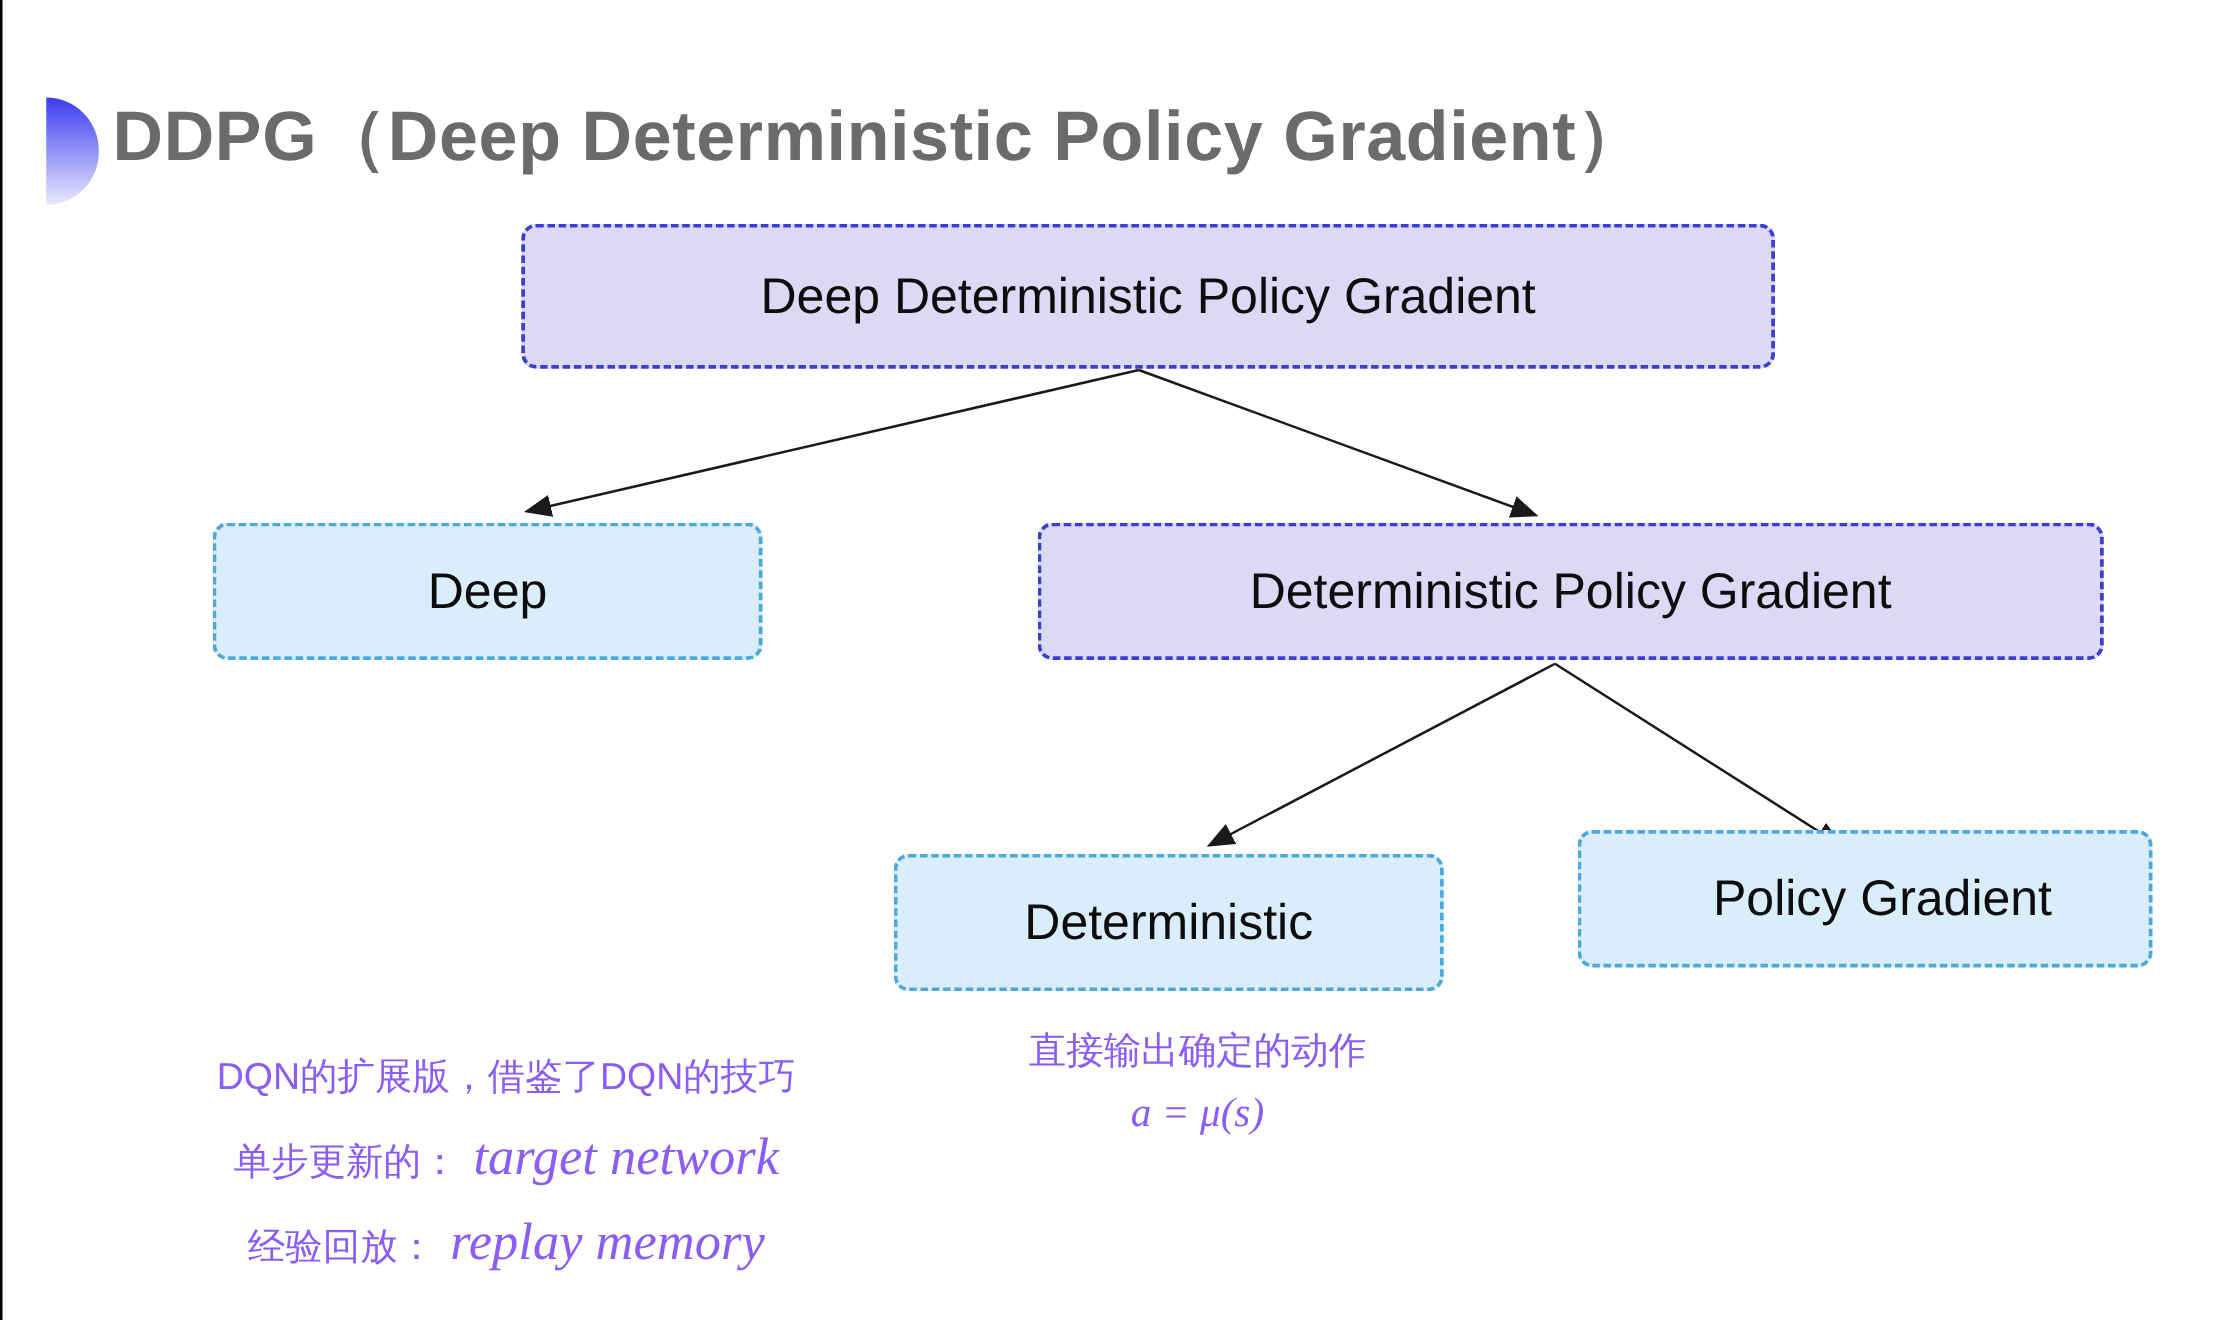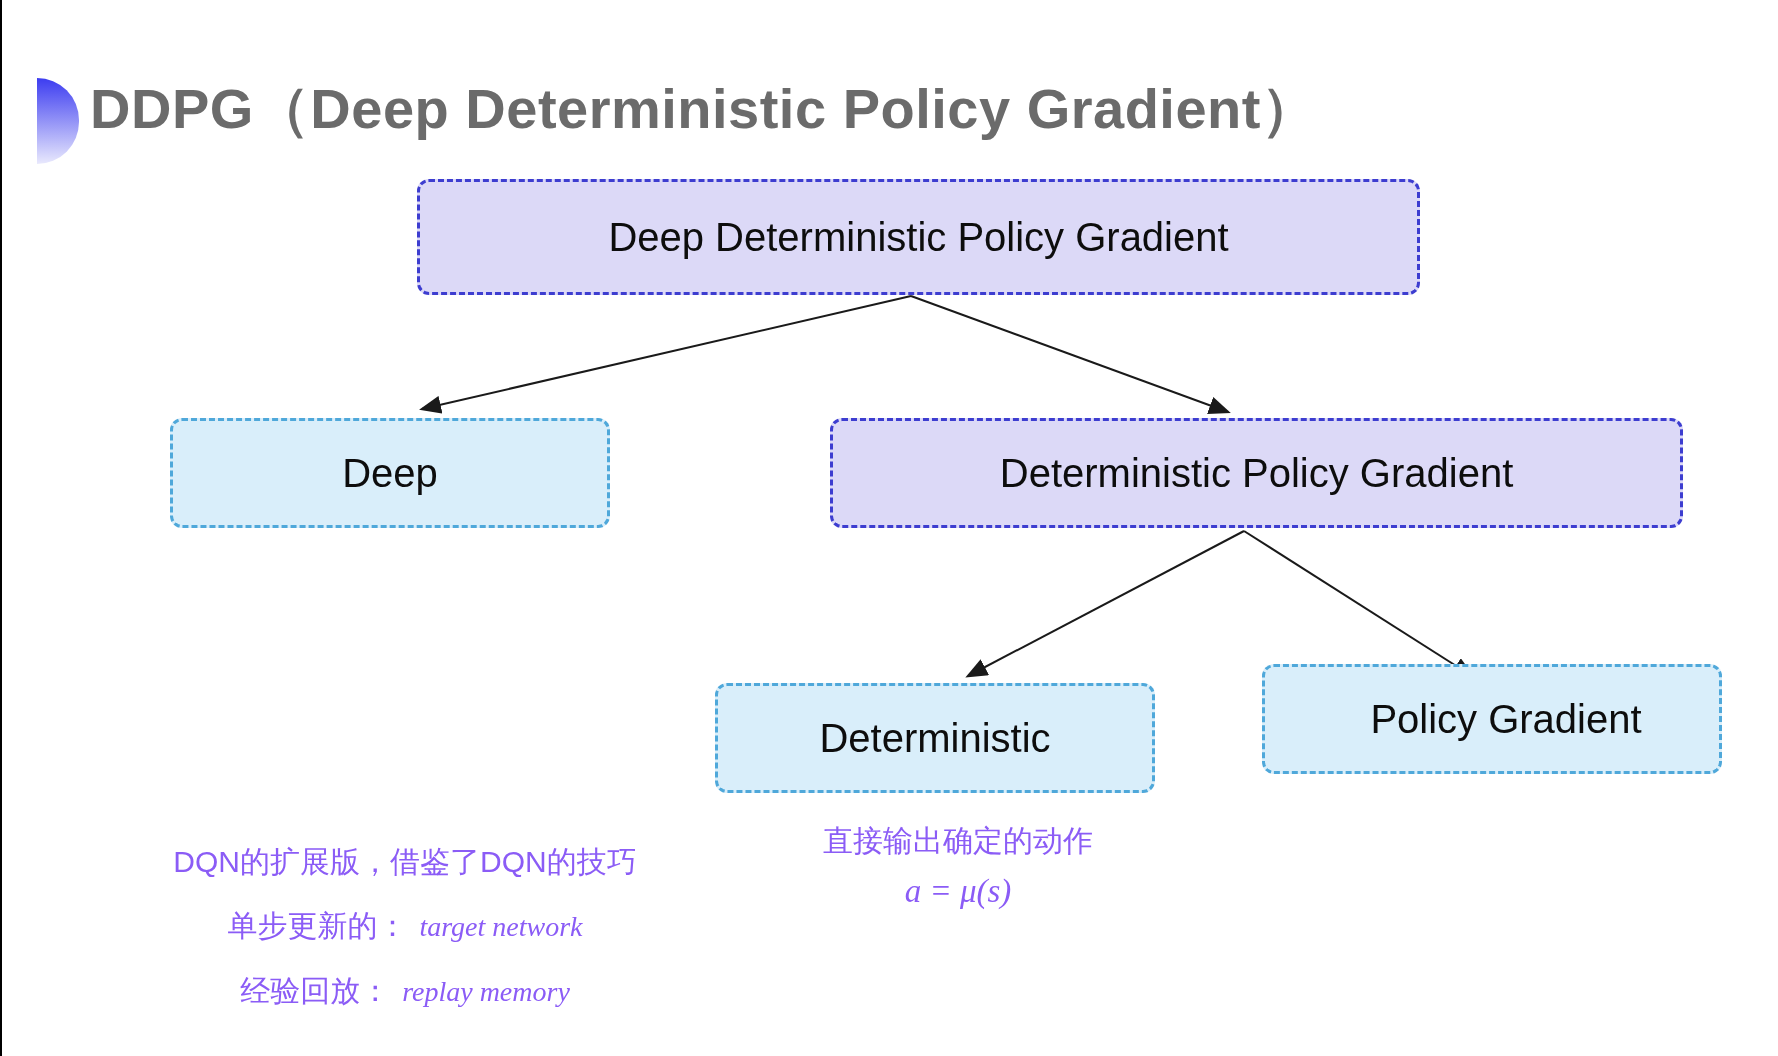--- a/index.html
+++ b/index.html
@@ -63,21 +63,21 @@
   }
   .anno .line { line-height: 50px; }
   #anno-left { left: 85px; top: 830px; width: 640px; }
   #anno-left .line { line-height: 64px; }
   #anno-middle { left: 758px; top: 816px; width: 400px; }
   #anno-right  { left: 1243px; top: 850px; width: 400px; }
 
   .serif-italic {
     font-family: "Liberation Serif", serif;
     font-style: italic;
-    font-size: 28px;
+    font-size: 42px;
   }
   .gap-left { margin-left: 12px; }
   .gap-left-sm { margin-left: 10px; }
   .math {
     font-family: "Liberation Serif", serif;
     font-style: italic;
     font-size: 33px;
   }
 </style>
 </head>

